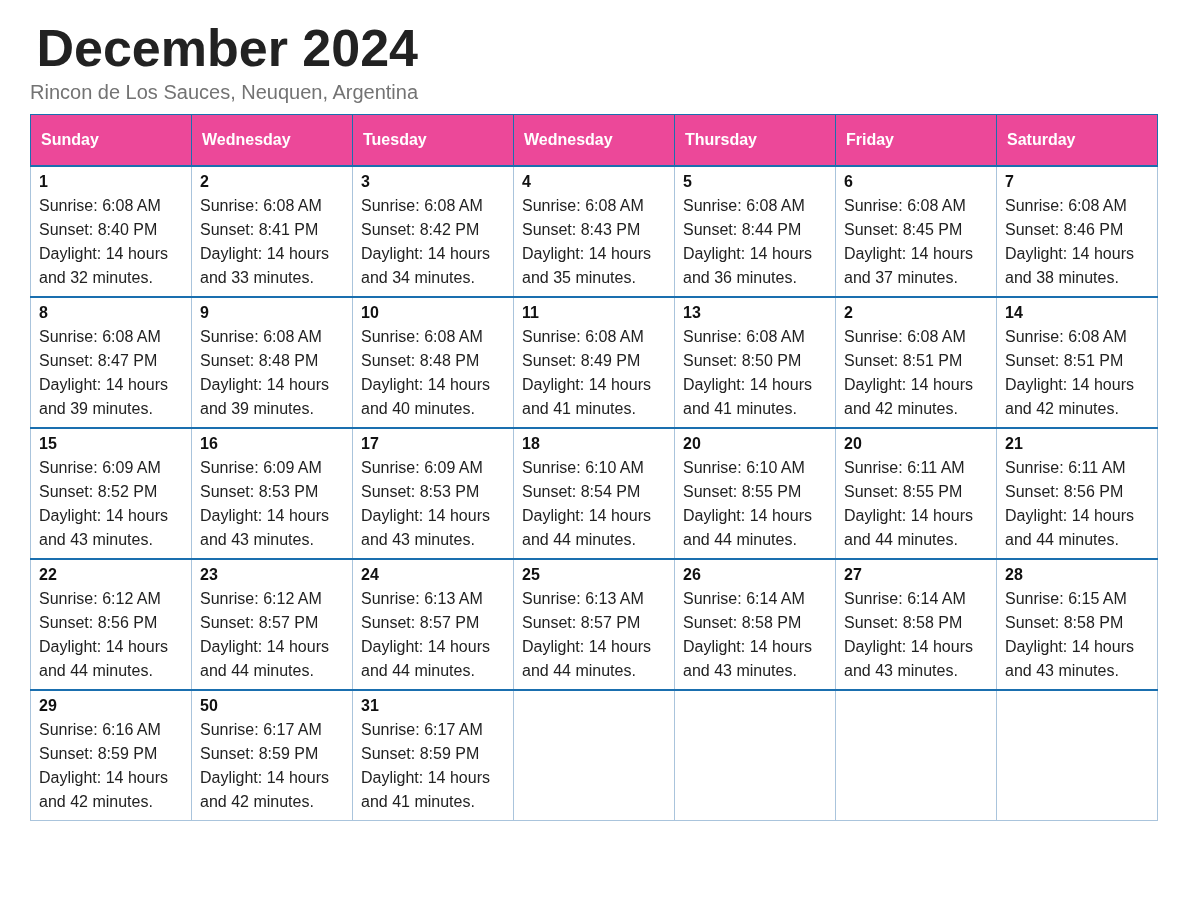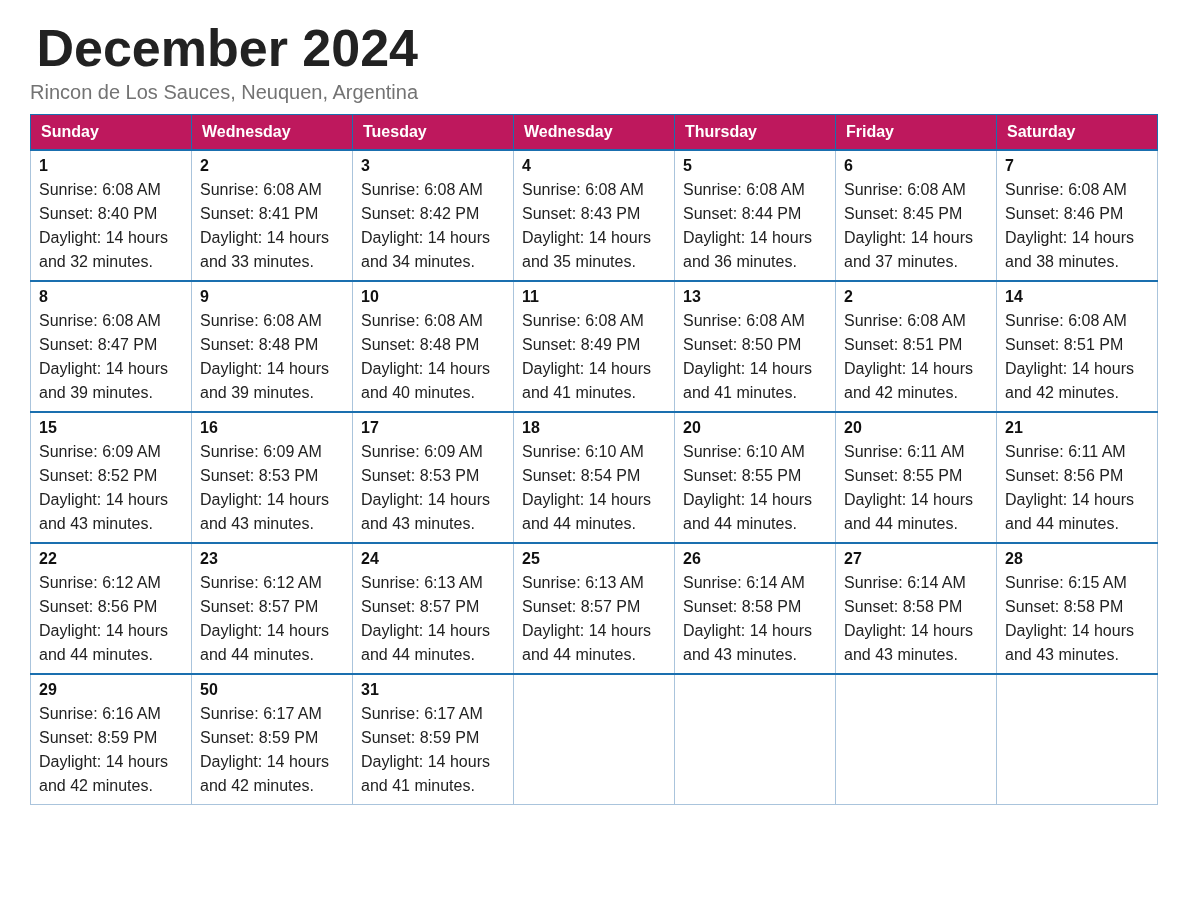--- a/index.html
+++ b/index.html
@@ -35,25 +35,25 @@
       font-size: 20px;
       color: #737373;
       margin-top: 4px;
     }
     .calendar-table {
       width: 100%;
       border-collapse: collapse;
       margin-top: 10px;
     }
     .calendar-table th {
-      background-color: #be185d;
+      background-color: #ec4899;
       color: #fff;
       font-size: 16px;
       font-weight: bold;
-      padding: 8px 10px;
+      padding: 16px 10px;
       text-align: left;
       border: 1px solid #1a6faf;
     }
     .calendar-table td {
       border: 1px solid #aac4dc;
       vertical-align: top;
       padding: 6px 8px;
       width: calc(100% / 7);
       min-height: 100px;
       font-size: 13px;

